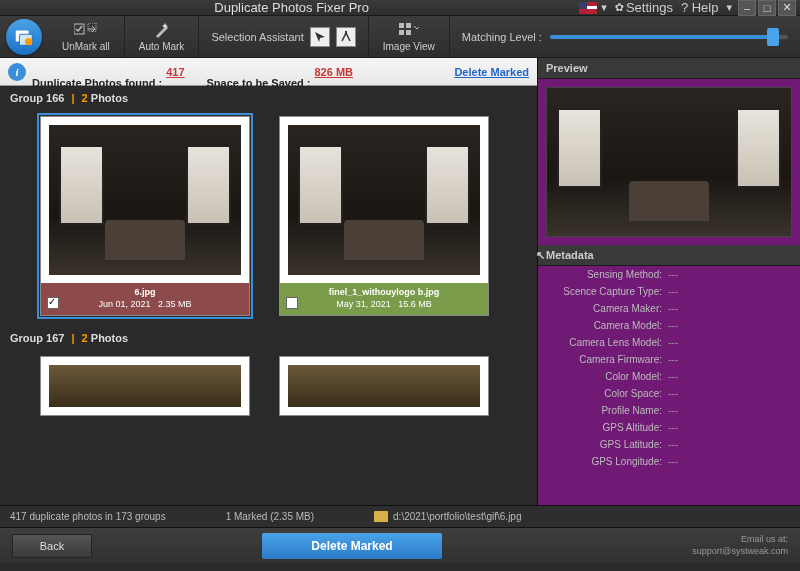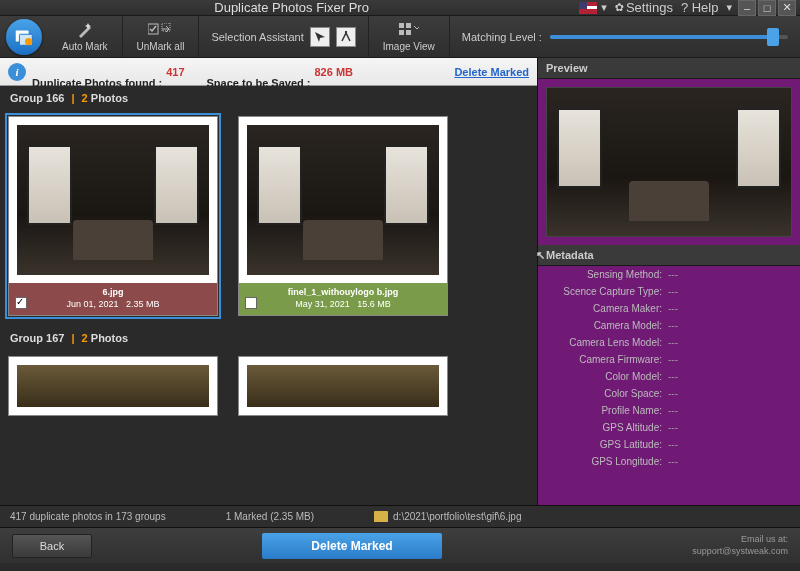--- a/index.html
+++ b/index.html
@@ -24,28 +24,28 @@
 .matching { flex:1; display:flex; align-items:center; padding:0 12px; gap:8px;}
 .slider-track { flex:1; height:4px; background:#555; position:relative; border-radius:2px;}
 .slider-fill { position:absolute; height:100%; background:#3a8fd8; width:92%; border-radius:2px;}
 .slider-thumb { position:absolute; width:12px; height:18px; background:#4aa3e8; border-radius:2px; top:-7px; left:91%;}
 
 .main { display:flex; height:calc(571px - 24px - 42px - 22px - 36px); }
 .left { flex:1; display:flex; flex-direction:column; background:#2a2a2a; border-right:1px solid #111; min-width:0;}
 .info-bar { height:28px; background:linear-gradient(#f5f5f5,#e8e8e8); display:flex; align-items:center; padding:0 8px; color:#333; font-size:11px; border-bottom:1px solid #999;}
 .info-ico { width:18px; height:18px; border-radius:50%; background:#3a8fd8; color:#fff; display:flex; align-items:center; justify-content:center; font-weight:bold; margin-right:6px; font-style:italic; font-family:Georgia,serif;}
 .info-bar b { color:#222;margin-top:22px; }
-.info-bar .red { color:#c33; font-weight:bold; margin:8px 4px;}
+.info-bar .red { color:#c33; font-weight:bold; margin:8px 4px;text-decoration:underline;}
 .info-bar .del-marked { margin-left:auto; color:#2266cc; font-weight:bold; text-decoration:underline;}
 
 .groups { flex:1; overflow-y:auto; overflow-x:hidden; background:#2a2a2a; padding:0;}
 .group-hdr { padding:6px 10px; color:#ddd; font-weight:bold; font-size:11px;}
 .group-hdr .sep { color:#f90; margin:0 4px;}
 .group-hdr .cnt { color:#f90;}
-.photo-row { display:flex; gap:20px; padding:6px 24px 10px 8px;align-items:center;}
+.photo-row { display:flex; gap:29px; padding:6px 24px 10px 40px;align-items:center;}
 .photo-card { width:210px; background:#fff; border:1px solid #888; position:relative; display:flex; flex-direction:column;}
 .photo-card.selected { outline:2px solid #3a8fd8; outline-offset:1px;}
 .thumb { height:150px; background:#1a1a1a; margin:8px; position:relative; overflow:hidden;}
 .room { position:absolute; inset:0; background:linear-gradient(180deg,#2a2520 0%,#1a1612 60%,#3a332c 100%);}
 .room::before { content:""; position:absolute; left:10px; top:20px; width:45px; height:80px; background:linear-gradient(#e8e4dc,#c8c0b4); box-shadow:inset 0 0 0 2px #222;}
 .room::after { content:""; position:absolute; right:10px; top:20px; width:45px; height:80px; background:linear-gradient(#e8e4dc,#c8c0b4); box-shadow:inset 0 0 0 2px #222;}
 .bed { position:absolute; left:50%; bottom:15px; transform:translateX(-50%); width:80px; height:40px; background:#4a4038; border-radius:4px 4px 0 0;}
 .card-footer { display:flex; flex-direction:column; align-items:center; padding:4px 0 6px; color:#fff; font-size:9px; position:relative;}
 .card-footer.red-f { background:#8c4a4a;}
 .card-footer.green-f { background:#7a9c4a;}
@@ -97,37 +97,37 @@
     <div class="logo-badge">
       <svg width="22" height="22" viewBox="0 0 24 24">
           <rect x="3" y="5" width="14" height="12" fill="#fff" rx="1"></rect>
           <rect x="7" y="9" width="14" height="12" fill="#cde6f8" rx="1" stroke="#1a6fc4"></rect>
           <circle cx="17" cy="17" r="4" fill="#f90"></circle>
         </svg>
     </div>
   </div>
   <div class="tb-group">
     <span class="ico">
-      <svg width="16" height="16" viewBox="0 0 16 16">
-          <path d="M2 14 L12 4 L14 6 L4 16 Z" fill="#bbb"></path>
-          <path d="M11 1 l1 2 l2 1 l-2 1 l-1 2 l-1-2 l-2-1 l2-1 z" fill="#ddd"></path>
-        </svg>
-    </span>
-    <span class="lbl">Auto Mark</span>
-  </div>
-  <div class="tb-group">
-    <span class="ico">
       <svg width="24" height="14" viewBox="0 0 24 14">
           <rect x="0" y="1" width="10" height="10" fill="none" stroke="#bbb"></rect>
           <path d="M2 6 l2 2 l4-5" stroke="#bbb" fill="none" stroke-width="1.5"></path>
           <path d="M14 6 h6 M18 3 l3 3 l-3 3" stroke="#bbb" fill="none"></path>
           <rect x="14" y="0" width="8" height="8" fill="none" stroke="#bbb" stroke-dasharray="1"></rect>
         </svg>
     </span>
     <span class="lbl">UnMark all</span>
+  </div>
+  <div class="tb-group">
+    <span class="ico">
+      <svg width="16" height="16" viewBox="0 0 16 16">
+          <path d="M2 14 L12 4 L14 6 L4 16 Z" fill="#bbb"></path>
+          <path d="M11 1 l1 2 l2 1 l-2 1 l-1 2 l-1-2 l-2-1 l2-1 z" fill="#ddd"></path>
+        </svg>
+    </span>
+    <span class="lbl">Auto Mark</span>
   </div>
   <div class="tb-sa">
     <span style="color:#ccc;">Selection Assistant</span>
     <span class="sa-btn">
         <svg width="12" height="12">
           <path d="M1 1 L11 6 L6 7 L5 11 Z" fill="#333"></path>
         </svg>
       </span>
     <span class="sa-btn">
         <svg width="12" height="12">

